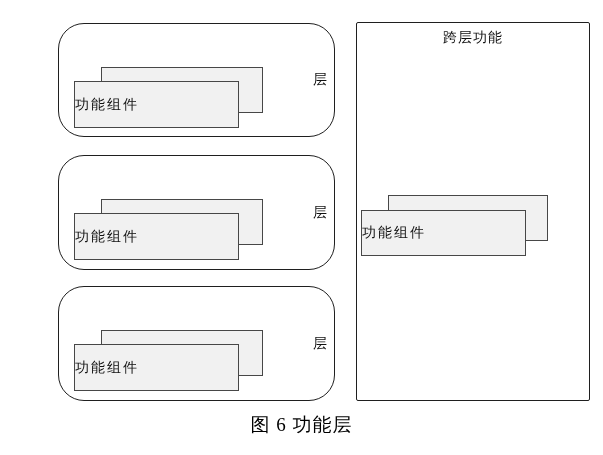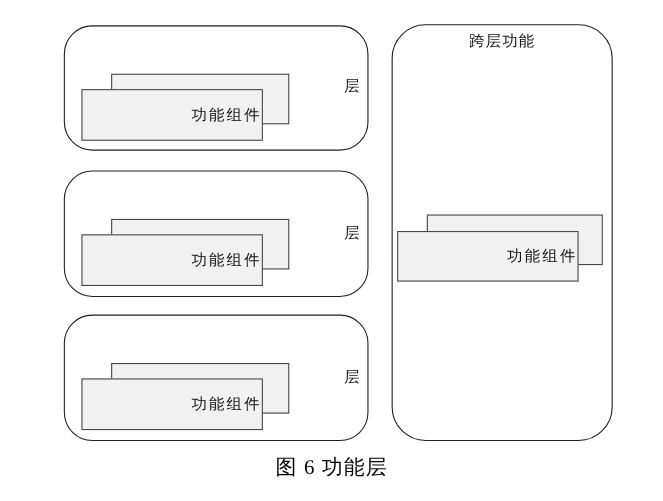--- a/index.html
+++ b/index.html
@@ -47,35 +47,35 @@
     background: #f1f1f1;
     border: 1.5px solid #474747;
   }
   .layer-panel .box.back  { left: 42px; top: 43px; width: 162px; height: 46px; }
   .layer-panel .box.front { left: 15px; top: 57px; width: 165px; height: 47px; }
 
   .box.front .component-label {
     position: absolute;
     left: 0; right: 0; top: 50%;
     transform: translateY(-50%);
-    text-align: right;
+    text-align: left;
     font-size: 14px;
     letter-spacing: 2px;
     color: #111111;
   }
 
   
   .cross-panel {
     position: absolute;
     left: 356px;
     top: 22px;
-    width: 201px;
+    width: 234px;
     height: 379px;
     border: 1.5px solid #1f1f1f;
-    border-radius: 31px;
+    border-radius: 2px;
     background: #ffffff;
     box-sizing: border-box;
   }
   .cross-title {
     position: absolute;
     left: 0; right: 0;
     top: 6px;
     text-align: center;
     font-size: 14px;
     letter-spacing: 1px;

